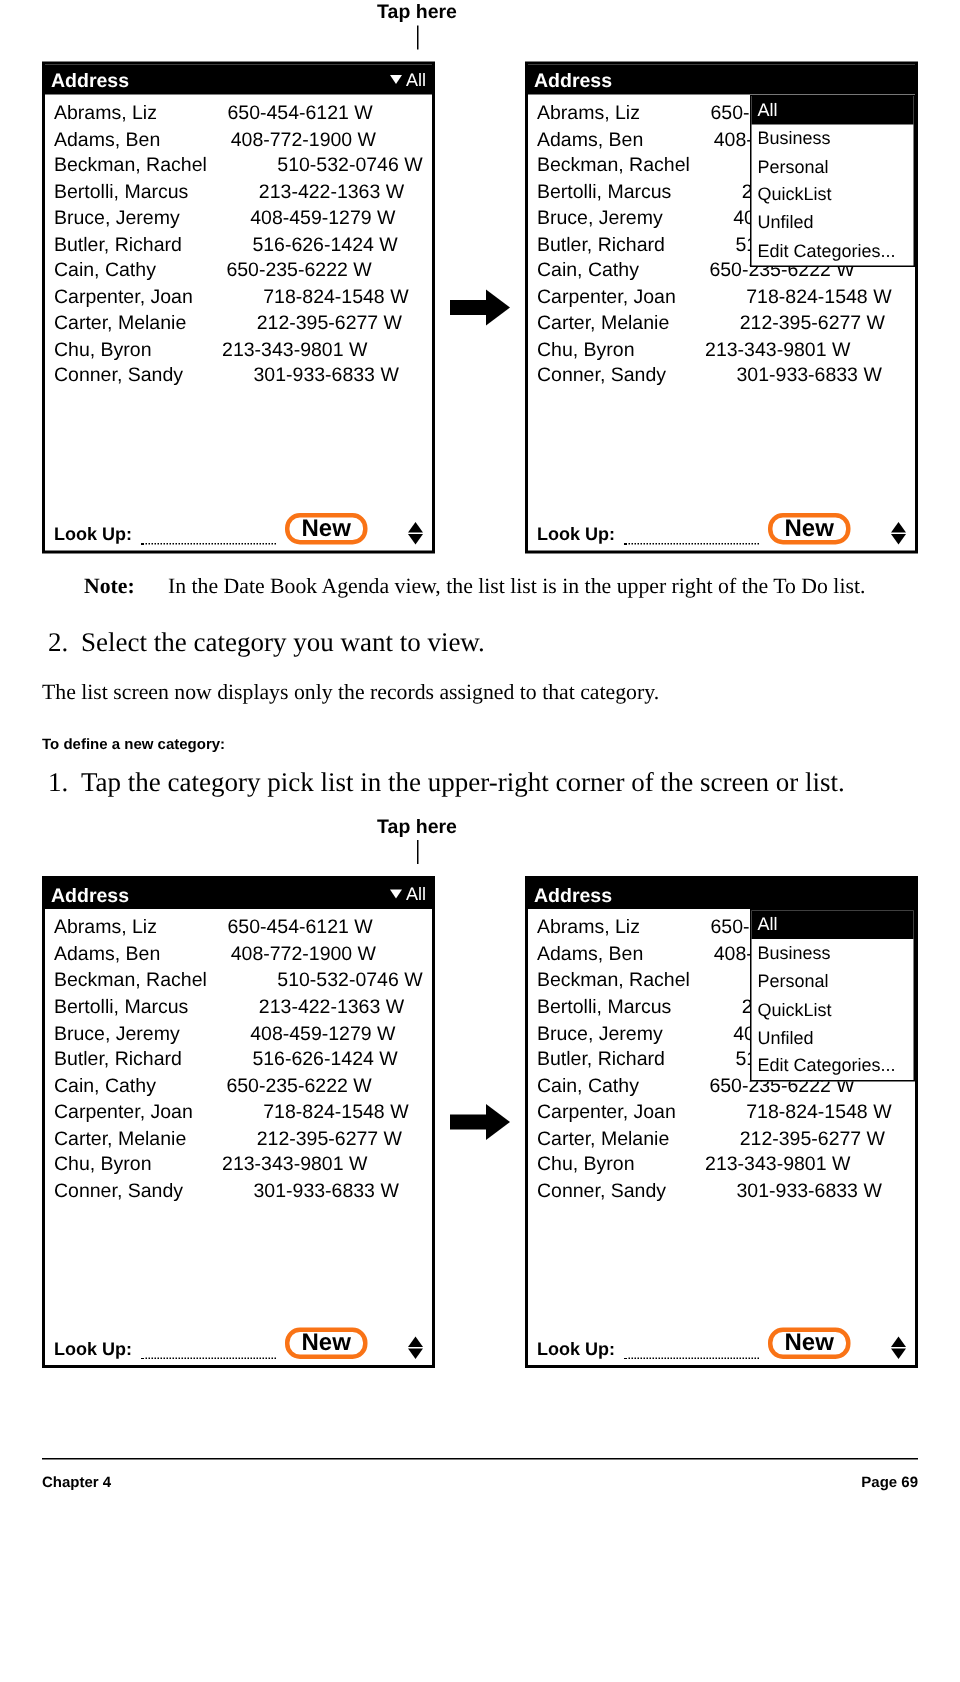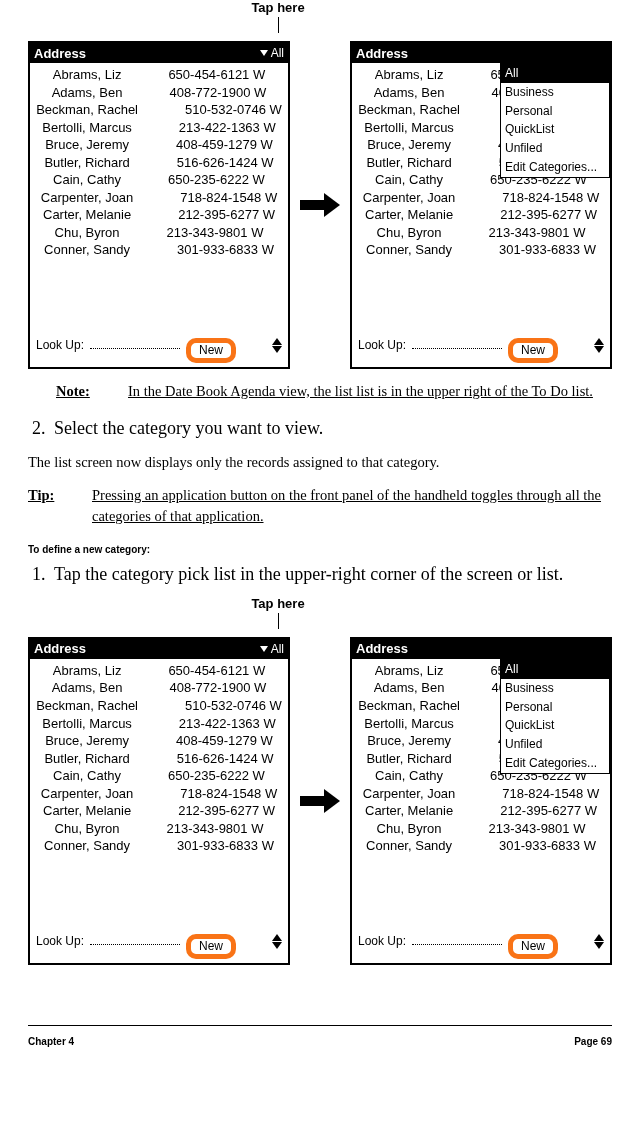--- a/index.html
+++ b/index.html
@@ -73,43 +73,44 @@
     border-top: 6px solid #fff;
   }
   .screen-body {
     flex: 1;
     position: relative;
     padding: 3px 6px;
     overflow: hidden;
   }
   .addr-row {
     display: flex;
-    justify-content: center;
+    justify-content: flex-start;
     line-height: 1.35;
     font-size: 13px;
     gap: 47px;
   }
   .screen-footer {
     display: flex;
-    align-items: flex-start;
+    align-items: flex-end;
     padding: 2px 6px 4px 6px;
     font-size: 12px;
     gap: 6px;
+    font-weight: bold;
   }
   .dotted-line {
     flex: 1;
     border-bottom: 1px dotted #000;
     height: 10px;
     max-width: 90px;
   }
   .new-btn {
-    border: 5px solid #f97316;
+    border: 3px solid #f97316;
     border-radius: 10px;
     padding: 0 8px;
-    font-size: 12px;
+    font-size: 16px;
     line-height: 15px;
     background: #fff;
   }
   .scroll-arrows {
     margin-left: auto;
     display: flex;
     flex-direction: column;
     gap: 1px;
   }
   .tri-up { width:0;height:0;border-left:5px solid transparent;border-right:5px solid transparent;border-bottom:7px solid #000;}
@@ -152,25 +153,24 @@
     padding: 1px 4px;
     line-height: 1.4;
     white-space: nowrap;
   }
   .dropdown-open .dd-item.selected {
     background: #000;
     color: #fff;
   }
   .note-block, .tip-block {
     display: flex;
-    gap: 28px;
+    gap: 12px;
     margin: 12px 0 14px 28px;
     font-size: 14.5px;
     line-height: 1.4;
-    text-decoration: underline;
   }
   .note-block .label, .tip-block .label { font-weight: bold; min-width: 44px; }
   .tip-block .label { min-width: 36px; }
   .body-text {
     font-size: 14.5px;
     line-height: 1.45;
     margin: 10px 0;
   }
   ol.steps {
     font-size: 18px;
@@ -356,24 +356,20 @@
     <span class="label">Note:</span>
     <span>In the Date Book Agenda view, the list list is in the upper right of the To Do list.</span>
   </div>
 
   <ol start="2" class="steps">
     <li>Select the category you want to view.</li>
   </ol>
 
   <div class="body-text">The list screen now displays only the records assigned to that category.</div>
 
-  <div class="tip-block" style="margin-left:0;">
-    <span class="label">Tip:</span>
-    <span>Pressing an application button on the front panel of the handheld toggles through all the categories of that application.</span>
-  </div>
 
   <div class="section-heading">To define a new category:</div>
 
   <ol class="steps">
     <li>Tap the category pick list in the upper-right corner of the screen or list.</li>
   </ol>
 
   <div class="tap-container">
     <div class="tap-label">Tap here</div>
     <div class="tap-line"></div>

